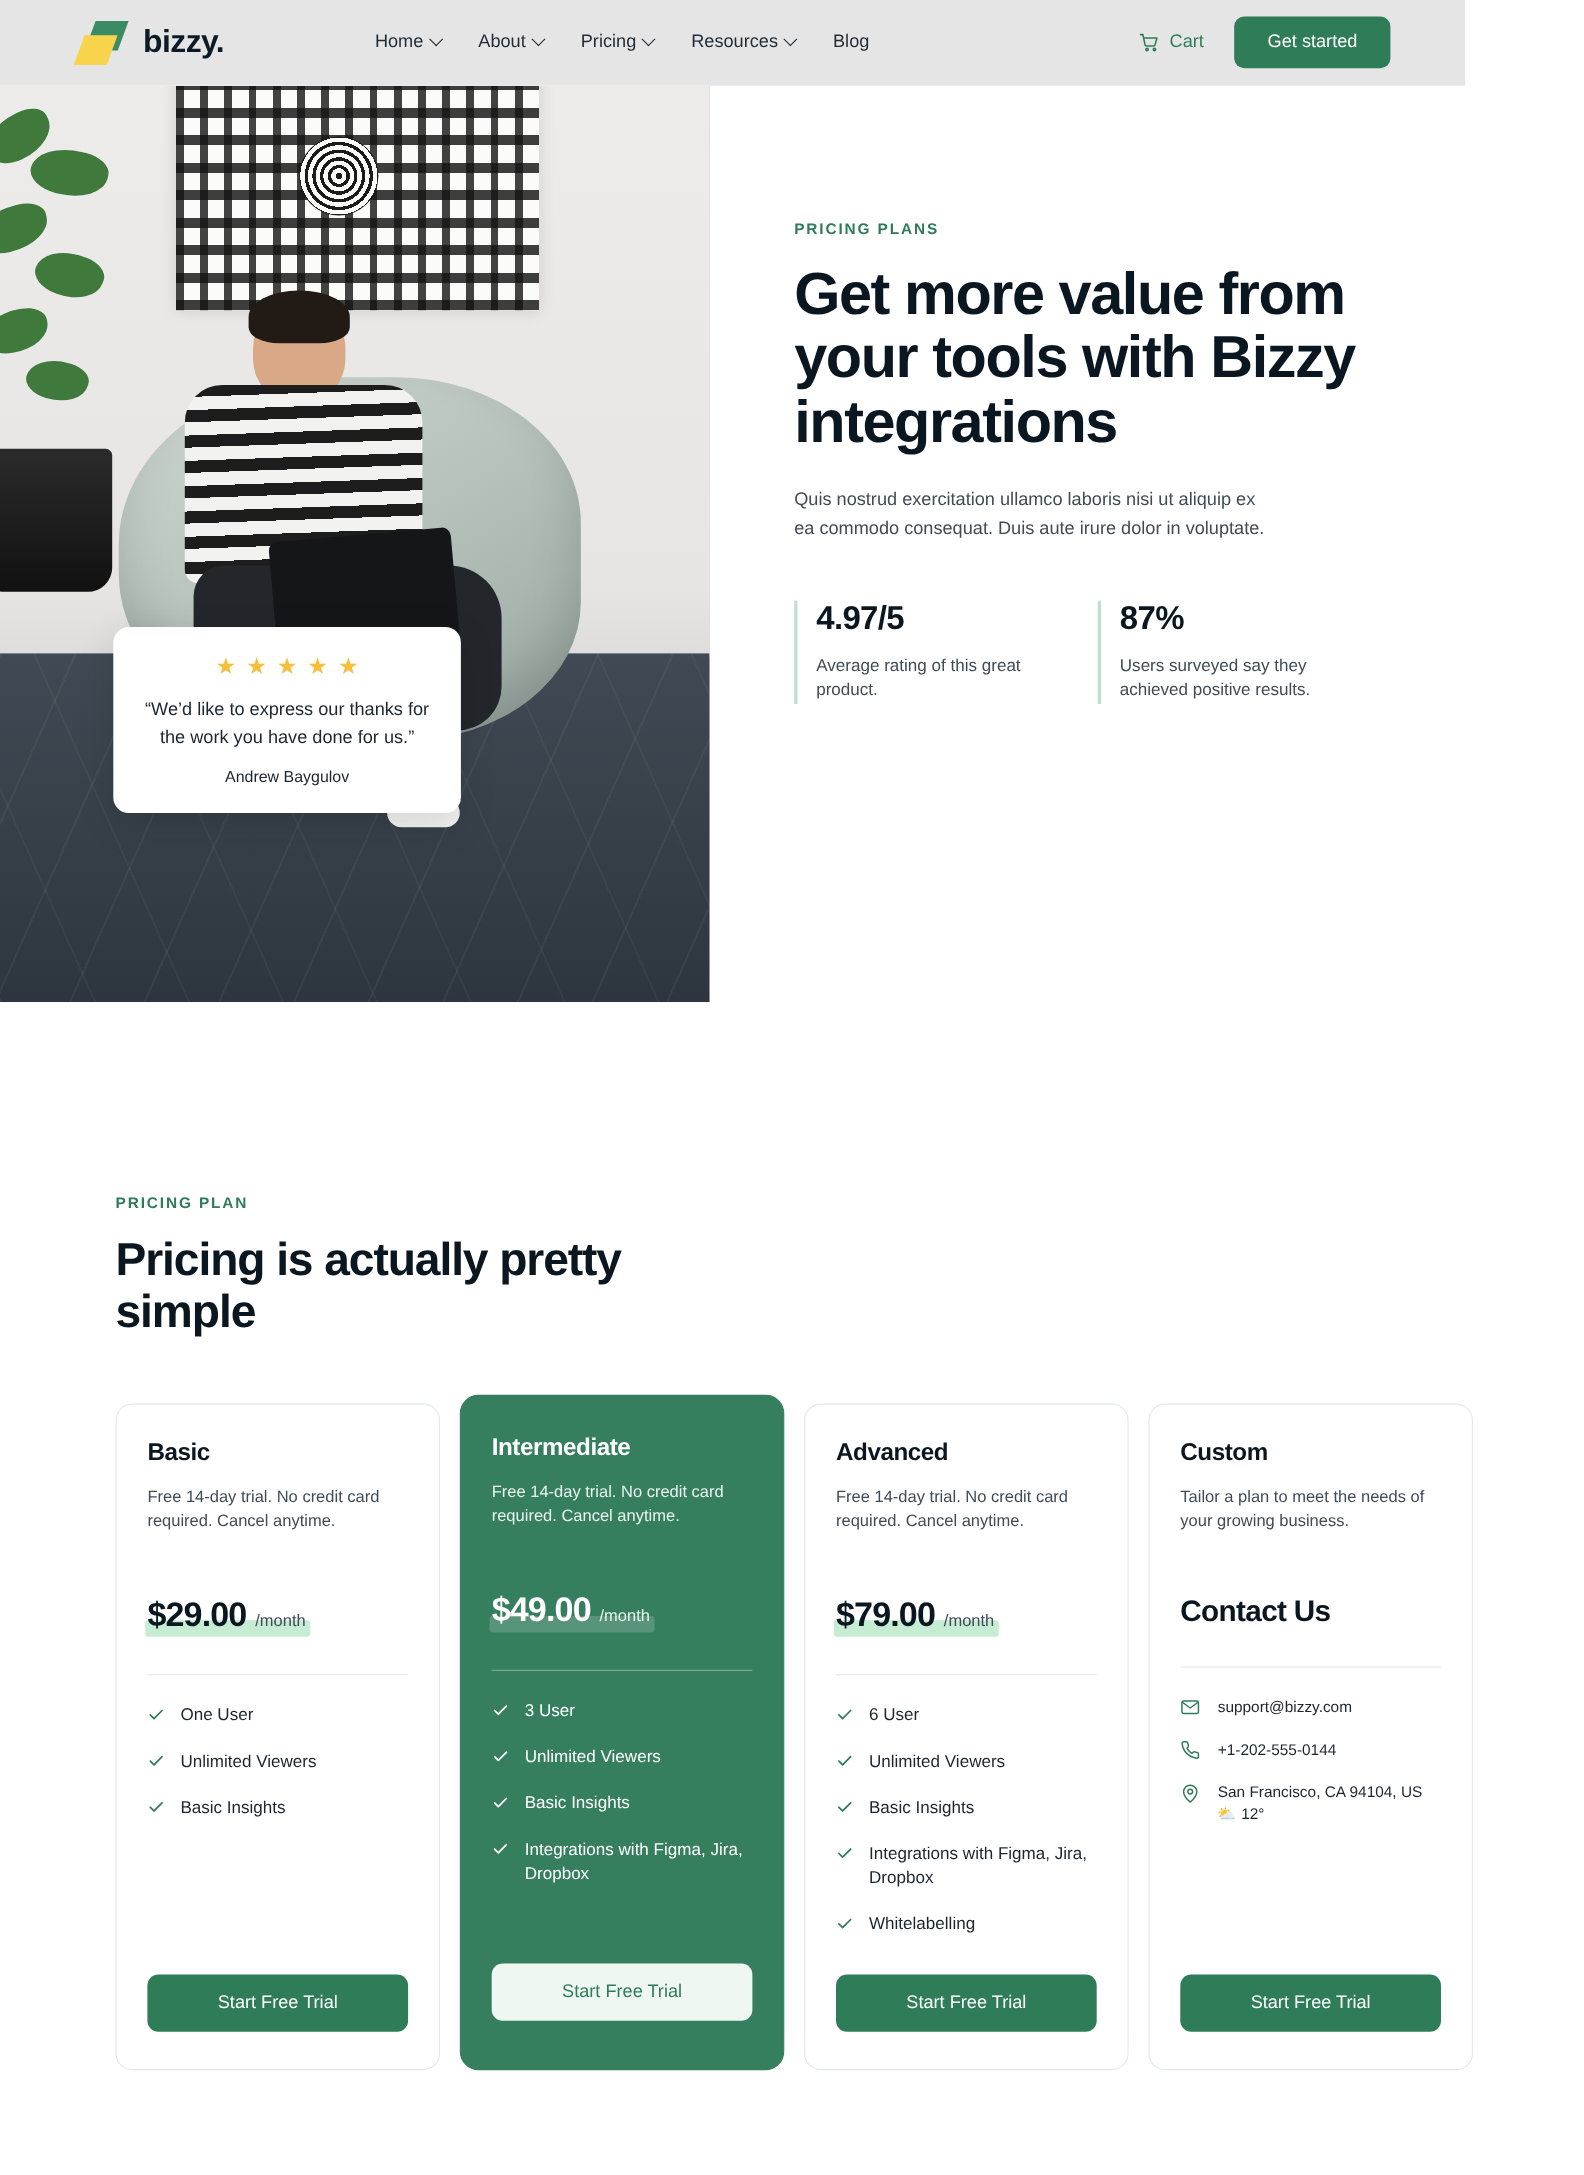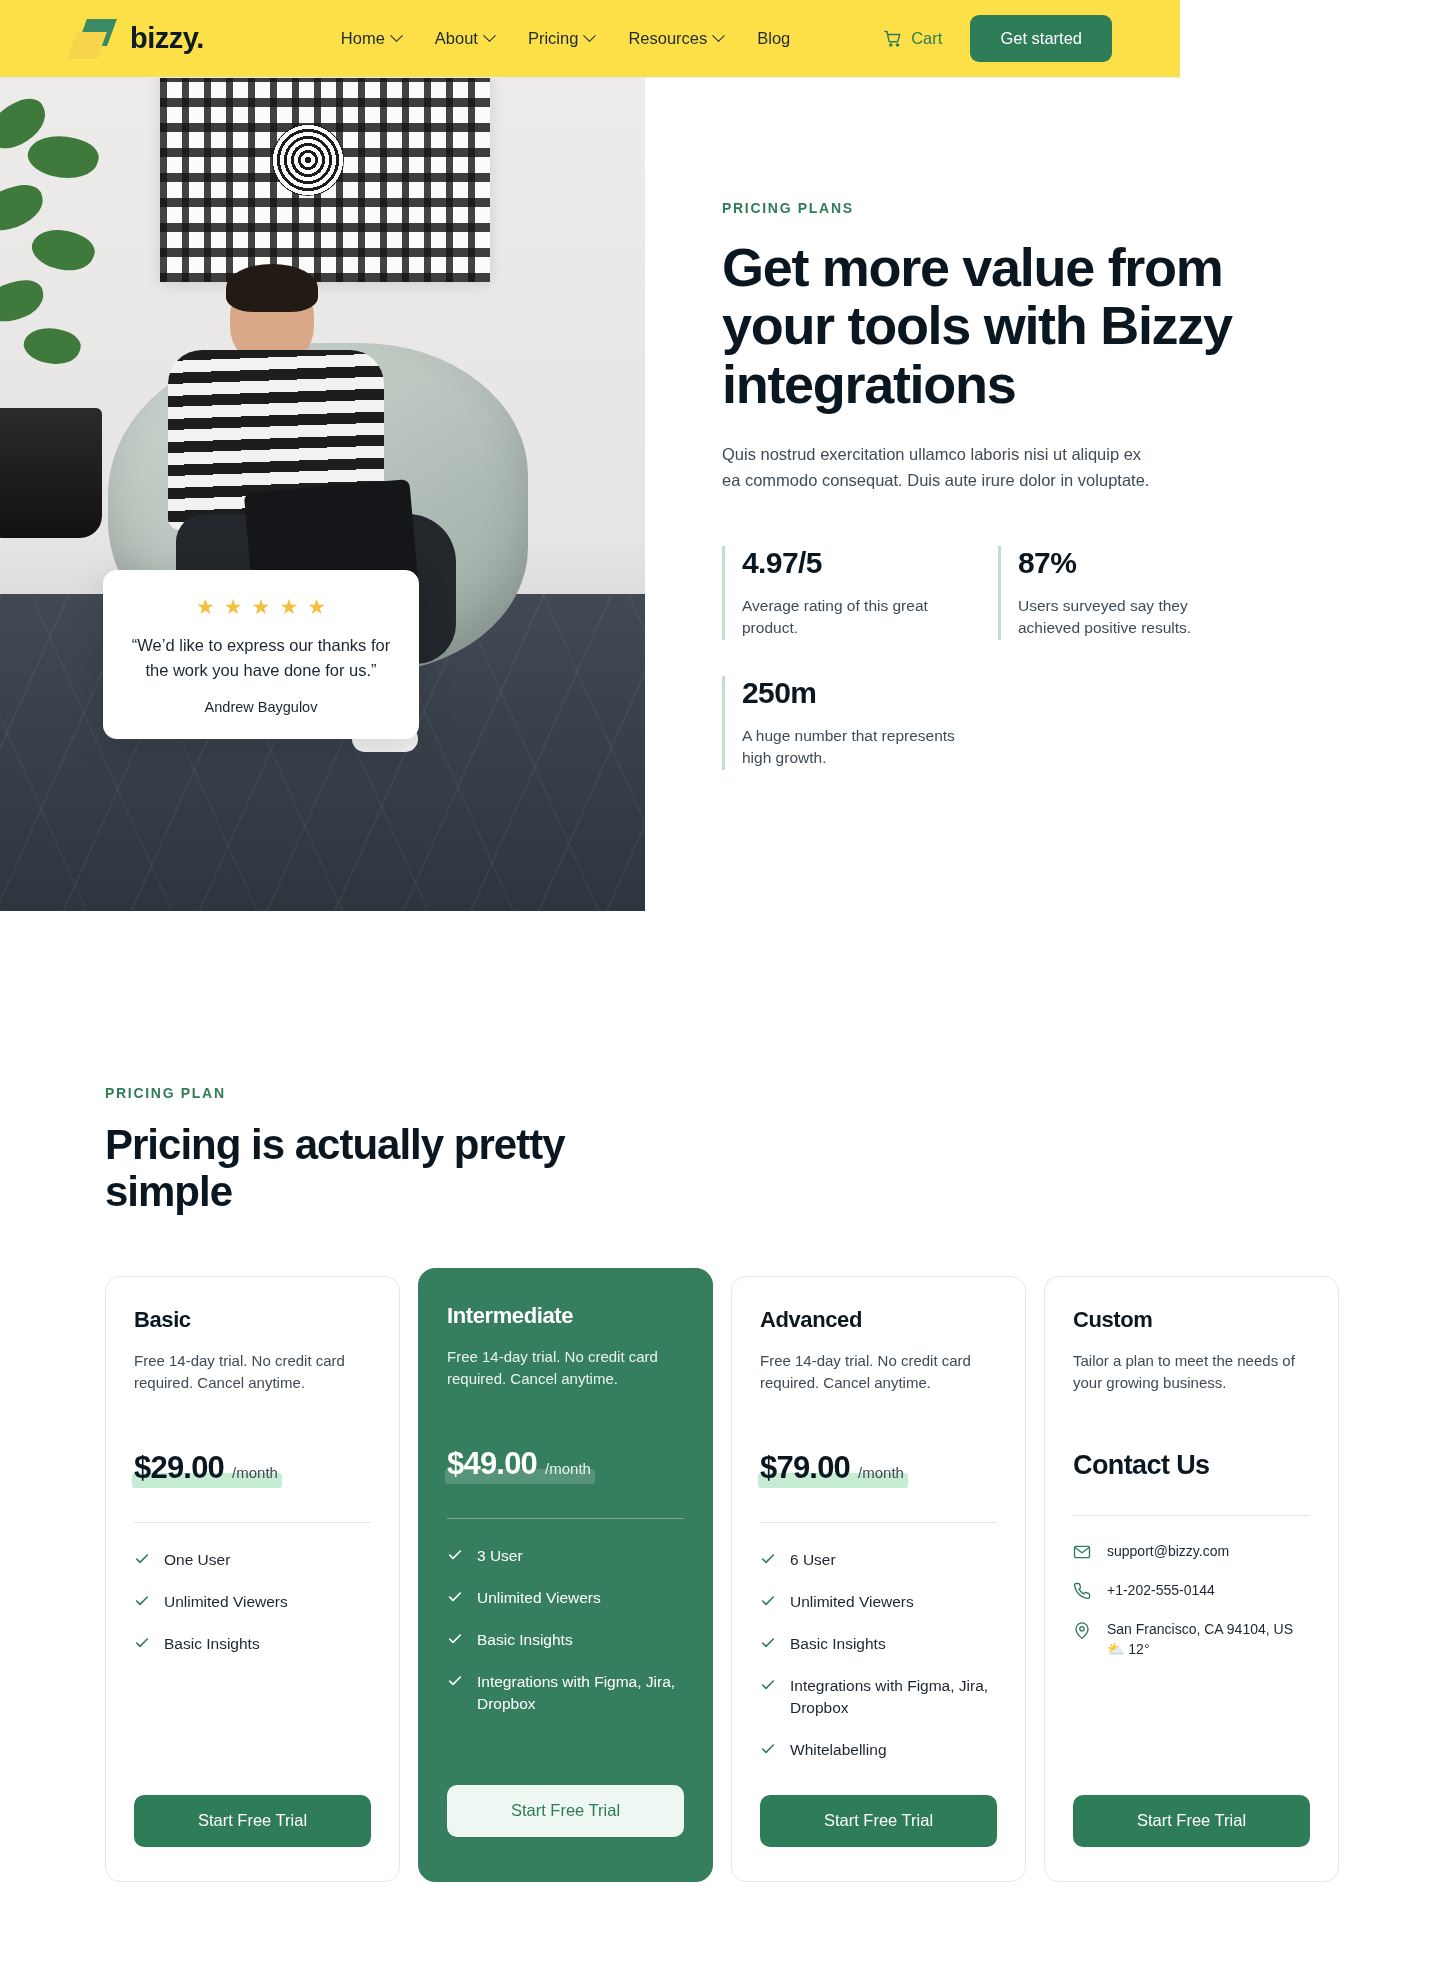--- a/index.html
+++ b/index.html
@@ -10,24 +10,24 @@
     font-family: "Liberation Sans", sans-serif;
     color: #0d1b26;
     -webkit-font-smoothing: antialiased;
   }
 
   body { width: 1440px; height: 1977px; overflow: hidden; position: relative; }
 
   
   .site-header {
     height: 78px;
-    width: 1180px;
+    width: 1332px;
     display: flex;
     border-bottom: 1px solid #e9ecef;
-    background: #fde047;
+    background: #e5e5e5;
     position: relative;
     z-index: 20;
   }
   .brand {
     display: flex;
     align-items: center;
     gap: 12px;
     margin-left: 70px;
     text-decoration: none;
   }
@@ -588,24 +588,20 @@
     <p class="hero-sub">Quis nostrud exercitation ullamco laboris nisi ut aliquip ex ea commodo consequat. Duis aute irure dolor in voluptate.</p>
 
     <div class="stats-grid">
       <div class="stat">
         <div class="stat-value">4.97/5</div>
         <div class="stat-label">Average rating of this great product.</div>
       </div>
       <div class="stat">
         <div class="stat-value">87%</div>
         <div class="stat-label">Users surveyed say they achieved positive results.</div>
-      </div>
-      <div class="stat">
-        <div class="stat-value">250m</div>
-        <div class="stat-label">A huge number that represents high growth.</div>
       </div>
     </div>
   </div>
 </section>
 
 <section class="pricing">
   <div class="pricing-head">
     <div>
       <div class="pricing-eyebrow">PRICING PLAN</div>
       <h2 class="pricing-title"><span>Pricing is actually pretty </span><span class="underline-word">simple</span></h2>

